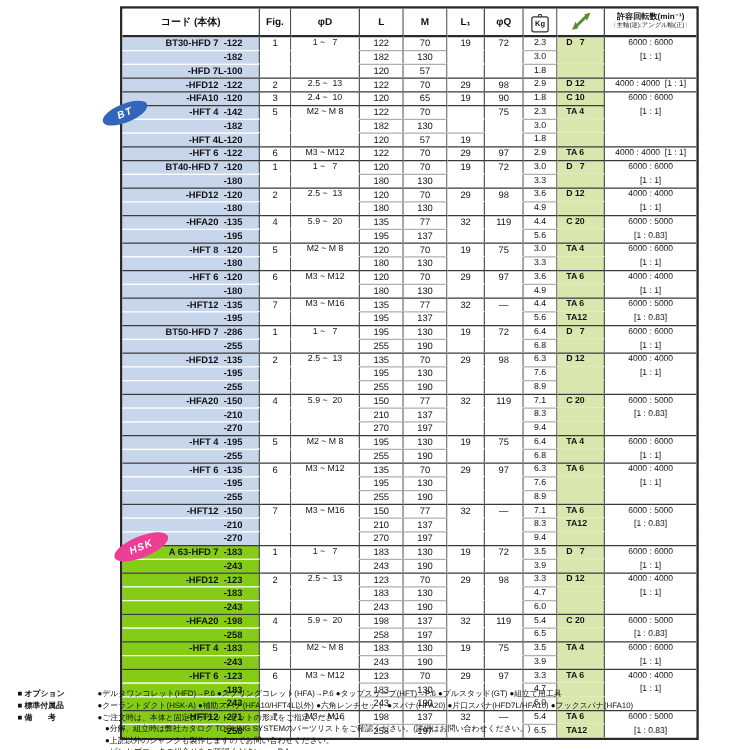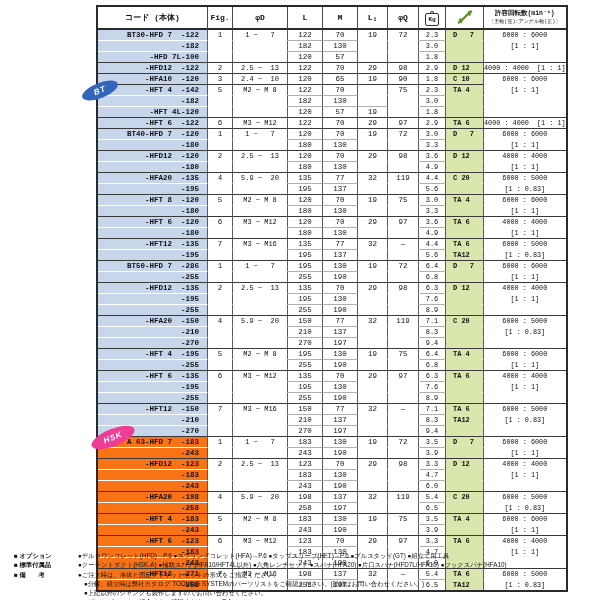--- a/index.html
+++ b/index.html
@@ -3,44 +3,44 @@
 <meta charset="utf-8">
 <style>
   * { margin:0; padding:0; box-sizing:border-box; }
   html,body { width:600px; height:600px; background:#fff; overflow:hidden;
               font-family:"Liberation Sans","DejaVu Sans",sans-serif; color:#111; }
   #page { position:relative; width:600px; height:600px; background:#fff; }
 
   
   #tbl-wrap { position:absolute; left:96px; top:5px; }
   table { border-collapse:separate; border-spacing:0; table-layout:fixed;
-          border:2px solid #2a2a2a;font-family:Liberation Mono, monospace; }
+          border:2px solid #2a2a2a; }
   col.c-code{width:110px} col.c-fig{width:25px} col.c-d{width:55px}
   col.c-l{width:35px} col.c-m{width:35px} col.c-l1{width:30px}
   col.c-q{width:31px} col.c-kg{width:27px} col.c-tool{width:38px} col.c-sp{width:73px}
 
   th { height:23px; font-size:8px; font-weight:bold; text-align:center; vertical-align:middle;
        border-right:1px solid #4a4a4a; border-bottom:2px solid #2a2a2a; background:#fff; padding:0; }
   th:last-child { border-right:none; }
   .sp-h1{ font-size:6.5px; font-weight:bold; display:block; line-height:8px; }
   .sp-h2{ font-size:5.5px; font-weight:normal; display:block; line-height:7px; transform:scale(.92); }
 
   td { height:10.17px; padding:0; font-size:7.5px; line-height:10px; text-align:center;
        vertical-align:middle; border-right:1px solid #5a5a5a; border-top:1px solid #b0b0b0;
        background:#fff; white-space:pre; overflow:hidden; }
   td:last-child { border-right:none; }
   tr:first-child td { border-top:none; }
   tr.g td { border-top-color:#3a3a3a; }
   td.nb { border-top-color:transparent; }
   tr.g td.nb { border-top-color:transparent; }
 
-  td.code { background:#c8d6ec; text-align:right; padding-right:8px; font-weight:bold;
+  td.code { background:#c8d6ec; text-align:right; padding-right:13px; font-weight:bold;
             font-size:7.5px; border-top-color:#fff; }
   tr.g td.code { border-top-color:#3a3a3a; }
-  tr.hsk td.code { background:#f97316; }
+  tr.hsk td.code { background:#84cc16; }
   td.tool { background:#d9e7ae; text-align:left; padding-left:7px; font-weight:bold; font-size:7px; }
   td.dcol { font-size:7px; }
   td.speed { font-size:6.8px; }
   td.kgc { font-size:7px; }
 
   
   .kg-ic { display:inline-block; position:relative; width:14px; height:13px;
            border:1px solid #333; border-radius:2px; font-size:6px; line-height:12px;
            font-weight:bold; text-align:center; margin-top:3px; }
   .kg-hook { position:absolute; left:4px; top:-3px; width:4px; height:3px;

